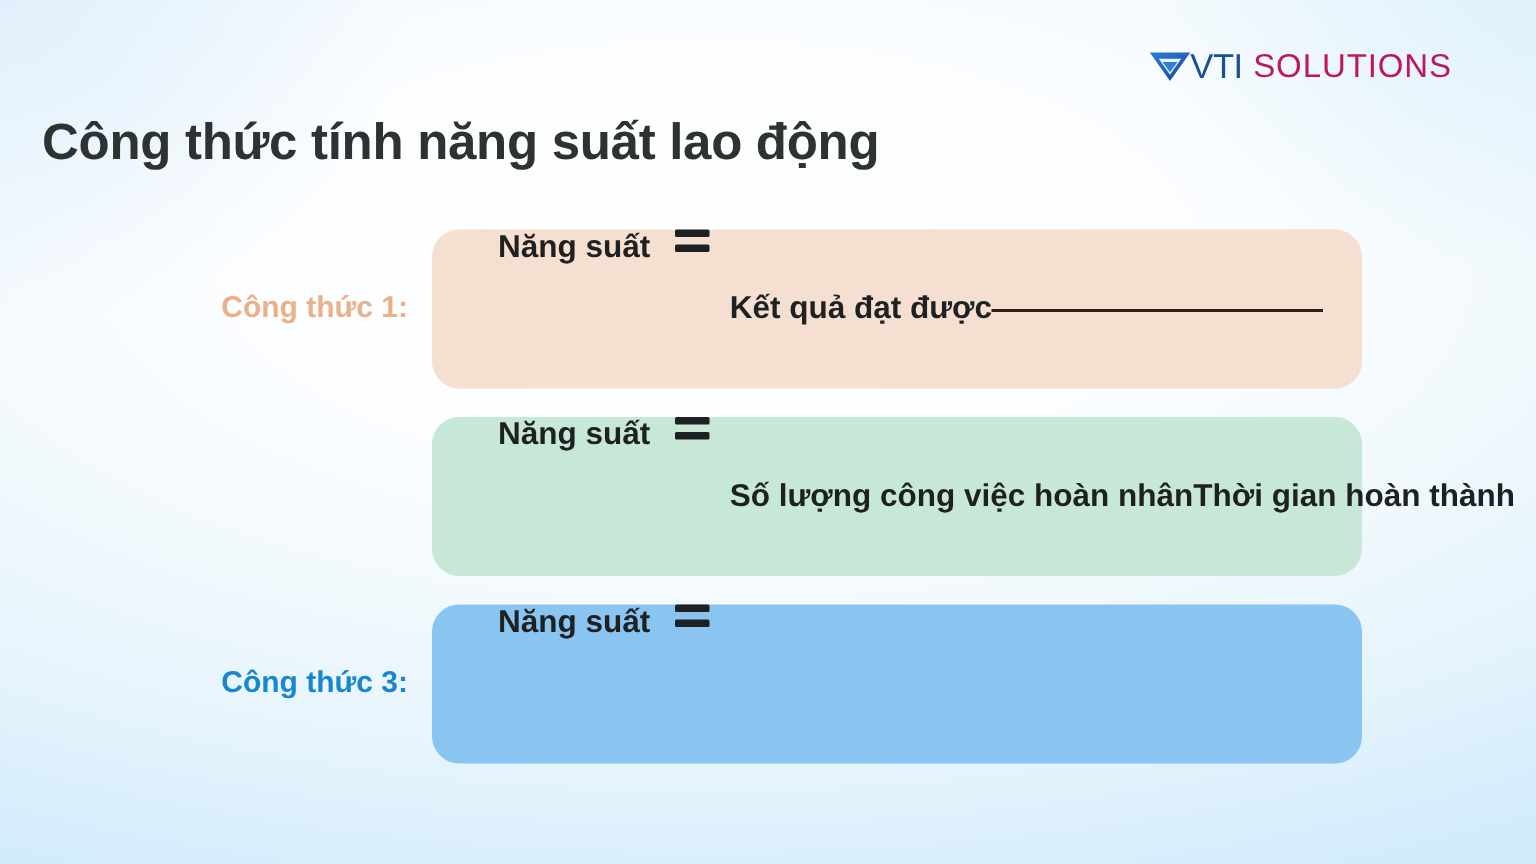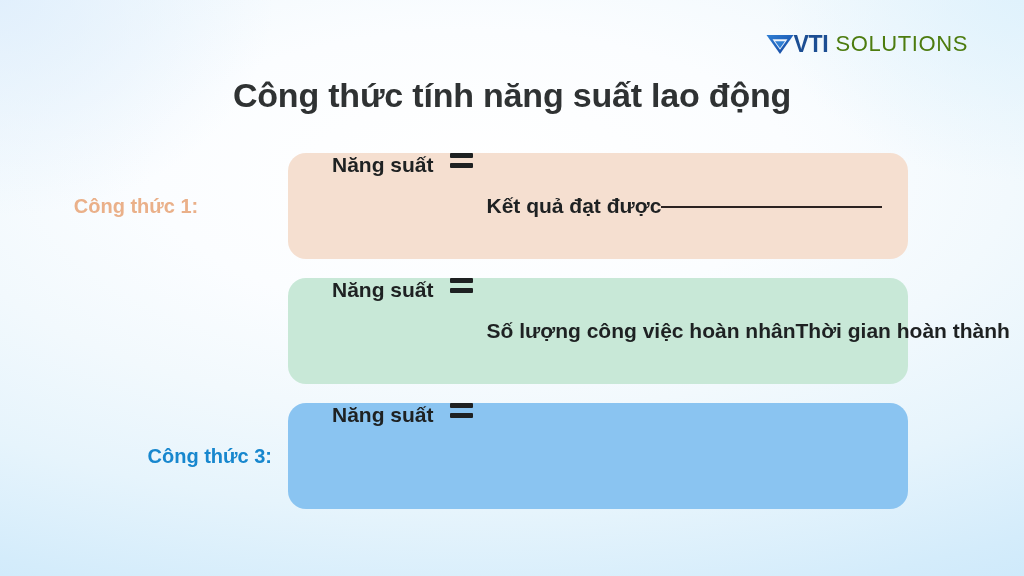--- a/index.html
+++ b/index.html
@@ -39,37 +39,38 @@
   .stage { position:absolute; inset:0; }
 
   
   .logo {
     position:absolute; right:54px; top:30px;
     display:flex; align-items:center; gap:4px;
     height:28px;
   }
   .logo-mark { width:30px; height:24px; display:block; }
   .logo-vti {
-    font-size:23px; font-weight:bold; letter-spacing:-0.3px;
+    font-size:23px; font-weight:normal; letter-spacing:-0.3px;
     color:#1c4e93; line-height:1;
     position:relative; left:-5px;
   }
   .logo-solutions {
     font-size:22px; font-weight:normal; letter-spacing:0.6px;
-    color:#4d7c0f; line-height:1;
+    color:#be185d; line-height:1;
     position:relative; left:-2px;
   }
 
   
   .title {
     position:absolute; top:76px; left:0; width:100%;
-    text-align:center;
+    text-align:left;
     font-size:34px; font-weight:bold;
     color:#2f3233;
     letter-spacing:-0.2px;
+    padding-left:28px;
   }
 
   
   .rows {
     position:absolute; top:153px; left:0; width:100%;
   }
   .row {
     position:relative;
     height:106px;
     margin-bottom:19px;
@@ -77,21 +78,21 @@
   .row:last-child { margin-bottom:12px; }
 
   .row-label {
     position:absolute;
     left:0; width:272px;
     top:50%; transform:translateY(-50%);
     text-align:right;
     font-size:20px; font-weight:bold;
     padding-right:0;
   }
-  .row-label.r1 { color:#eab089;text-align:center; }
+  .row-label.r1 { color:#eab089; }
   .row-label.r2 { color:#74bb93; }
   .row-label.r3 { color:#1787ce; }
 
   .card {
     position:absolute;
     left:288px; width:620px; height:106px;
     border-radius:18px;
     display:flex; 
     padding-left:44px; padding-right:26px;
   }

